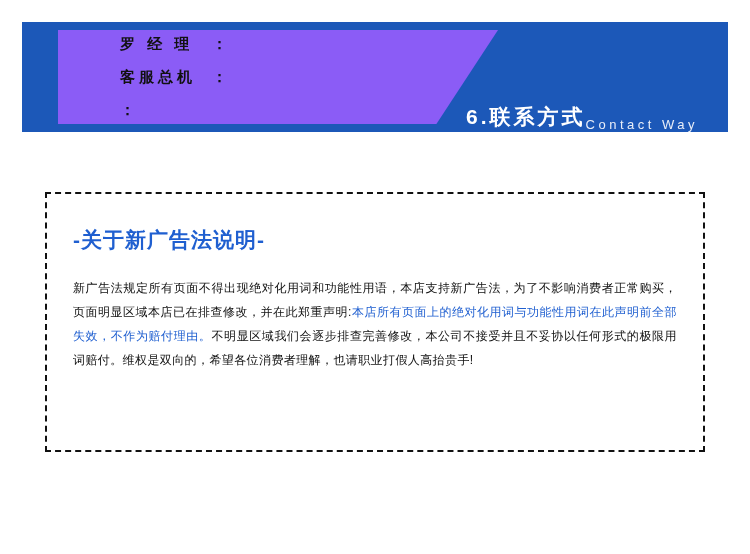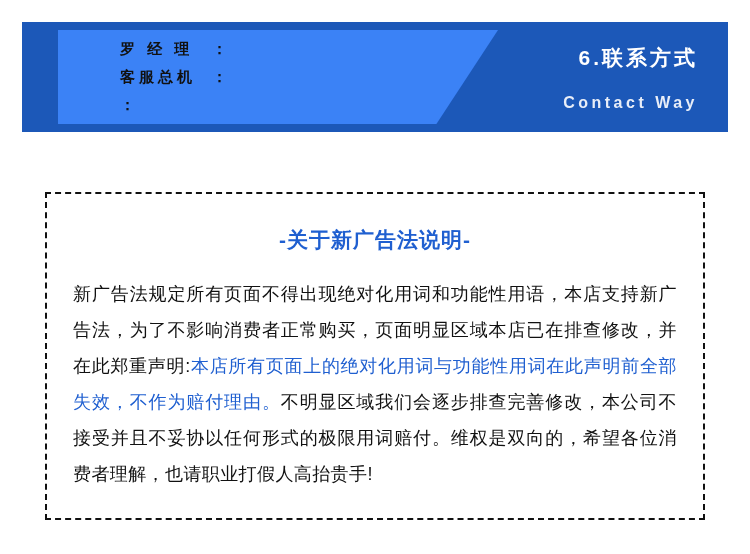--- a/index.html
+++ b/index.html
@@ -22,26 +22,26 @@
     background: #1c58b8;
     overflow: hidden;
   }
   
   .header-left {
     position: absolute;
     left: 36px;
     top: 8px;
     width: 440px;
     height: 94px;
-    background: #3b82f6;
+    background: #8b5cf6;
     
     clip-path: polygon(0 0, 100% 0, 86% 100%, 0 100%);
     display: flex;
     flex-direction: column;
-    justify-content: center;
+    justify-content: space-between;
     padding-left: 62px;
     box-sizing: border-box;
   }
   .contact-line {
     display: flex;
     align-items: baseline;
     font-size: 15px;
     font-weight: bold;
     color: #111111;
     letter-spacing: 1px;
@@ -62,58 +62,58 @@
     letter-spacing: 1.2px;
     font-family: "Liberation Sans", sans-serif;
   }
 
   .header-right {
     position: absolute;
     right: 30px;
     top: 0;
     height: 110px;
     display: flex;
-    flex-direction: column;
+    flex-direction: row;
     justify-content: center;
     align-items: flex-end;
     color: #ffffff;
   }
   .header-title {
     font-size: 21px;
     font-weight: bold;
     letter-spacing: 3px;
     line-height: 1.5;
   }
   .header-subtitle {
-    font-size: 16px;
-    font-weight: bold;
+    font-size: 13px;
+    font-weight: normal;
     letter-spacing: 3.5px;
     margin-top: 20px;
     color: #e9eef8;
   }
 
   
   .notice {
     position: relative;
     margin: 60px 45px 0 45px;
     border: 2px dashed #111111;
     box-sizing: border-box;
     padding: 26px 26px 26px 26px;
     min-height: 260px;
   }
   .notice-title {
-    text-align: center;
+    text-align: left;
     color: #1f5fd0;
     font-size: 21px;
     font-weight: bold;
     letter-spacing: 1px;
     margin: 6px 0 22px 0;
   }
   .notice-body {
-    font-size: 18px;
+    font-size: 12px;
     line-height: 2.0;
     color: #111111;
     text-align: justify;
     letter-spacing: 0.4px;
   }
   .blue-text {
     color: #1f5fd0;
   }
 </style>
 </head>

